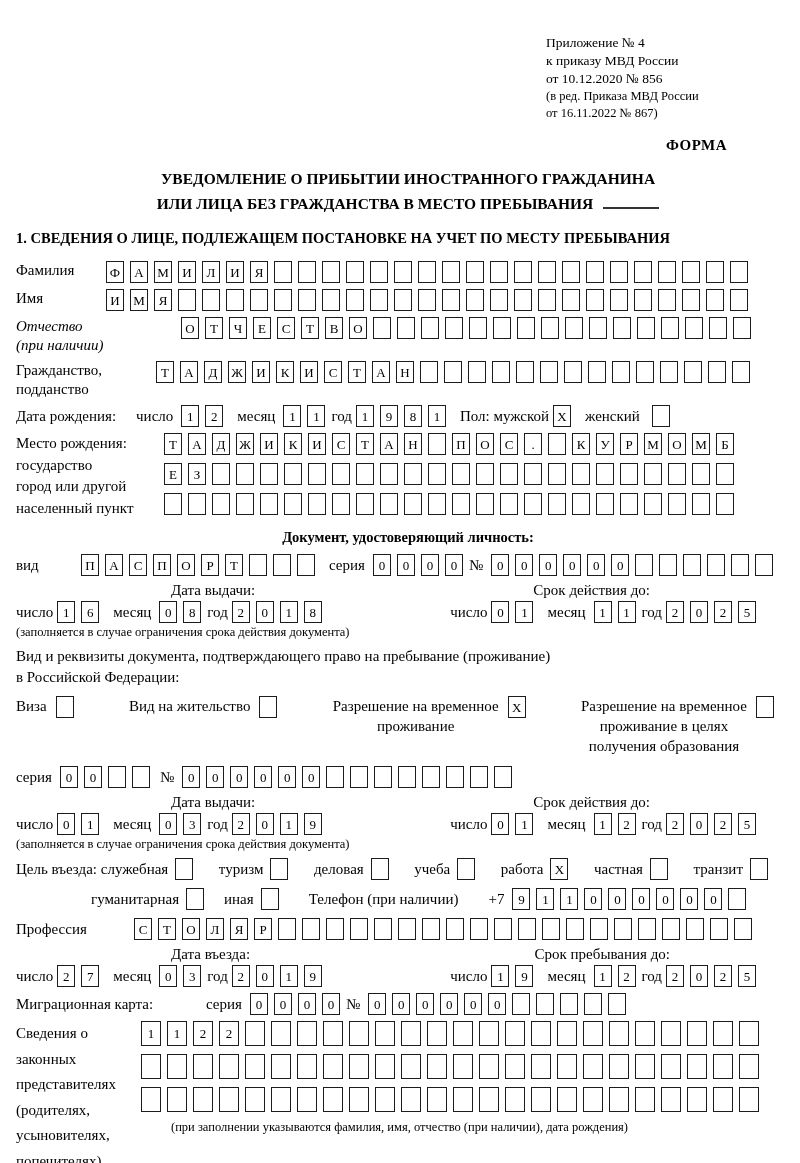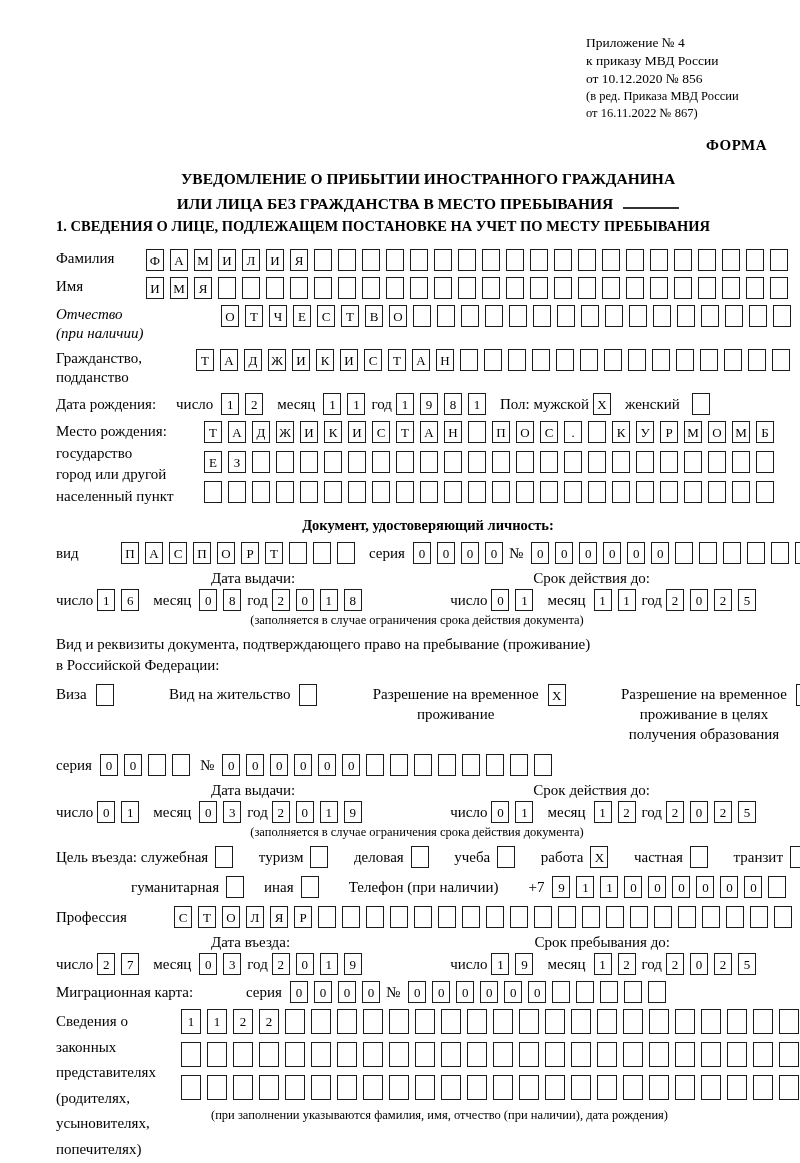--- a/index.html
+++ b/index.html
@@ -1,29 +1,29 @@
 <!DOCTYPE html>
 <html><head>
 <meta charset="utf-8">
 <style>
   * { box-sizing: border-box; }
   html,body { margin:0; padding:0; background:#fff; }
   .page {
     width:800px; height:1163px; background:#fff; color:#000;
     font-family:"Liberation Serif","DejaVu Serif",serif;
-    position:relative; padding:34px 0 0 56px; overflow:hidden;
+    position:relative; padding:34px 0 0 16px; overflow:hidden;
   }
   .hdr-right { margin-left:530px; }
   .hl  { font-size:13.5px; line-height:18px; }
   .hl-sm { font-size:12.5px; line-height:16.5px; }
   .hl-sm:first-of-type { margin-top:4px; }
   .forma { margin-top:16px; margin-left:650px; font-weight:bold; font-size:15px; letter-spacing:.5px; }
   .title { margin-top:12px; text-align:center; font-weight:bold; font-size:15.5px; line-height:25px; }
   .blank { display:inline-block; width:56px; border-bottom:2px solid #333; height:13px; margin-left:10px; }
-  .section { margin-top:2px; font-weight:bold; font-size:14.5px; }
+  .section { margin-top:14px; font-weight:bold; font-size:14.5px; }
   .rows { margin-top:14px; }
 
   .cells { display:flex; flex:none; }
   .cell {
     display:inline-flex; align-items:center; justify-content:center;
     width:18px; height:22px; border:1.6px solid #1c1c1c; margin-right:6px;
     font-size:13px; line-height:1; flex:none; background:#fff;
   }
   .cells-lg .cell { width:20px; height:25px; margin-right:6px; }
 
@@ -35,21 +35,21 @@
   .gap4{width:4px;flex:none}.gap8{width:8px;flex:none}.gap12{width:12px;flex:none}
   .gap20{width:20px;flex:none}.gap30{width:30px;flex:none}
 
   .stack3 .cells { margin-bottom:8px; }
   .doc-header { text-align:center; font-weight:bold; font-size:14.5px; margin:4px 0 8px 0; }
   .dh-row { display:flex; font-size:15px; margin-bottom:2px; }
   .dh-left { margin-left:155px; }
   .dh-right { margin-left:auto; margin-right:150px; }
   .date-row { display:flex; align-items:flex-start; margin-bottom:2px; }
   .date-right { margin-left:auto; margin-right:38px; display:flex; align-items:flex-start; }
-  .note { font-size:12.5px; text-align:center; margin-right:22px; margin-bottom:6px; }
+  .note { font-size:12.5px; text-align:left; margin-right:22px; margin-bottom:6px; }
   .para { font-size:15px; line-height:21px; margin:4px 0 8px 0; }
   .permits { display:flex; align-items:flex-start; width:758px; justify-content:space-between; margin-bottom:10px; }
   .pgroup { display:flex; align-items:flex-start; }
   .ptext { font-size:15px; line-height:20px; text-align:center; }
   .pgroup .cell { margin-left:9px; margin-right:0; }
   .purpose { display:flex; align-items:flex-start; width:752px; justify-content:space-between; margin-bottom:8px; }
   .pitem { display:flex; align-items:flex-start; }
   .pitem .cell { margin-left:7px; margin-right:0; }
   .purpose2 { display:flex; align-items:flex-start; margin-left:75px; margin-bottom:8px; }
   .bot-note { font-size:12.5px; margin-left:165px; margin-top:2px; }

